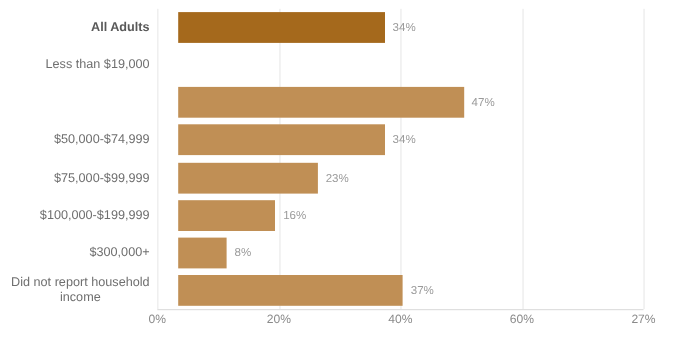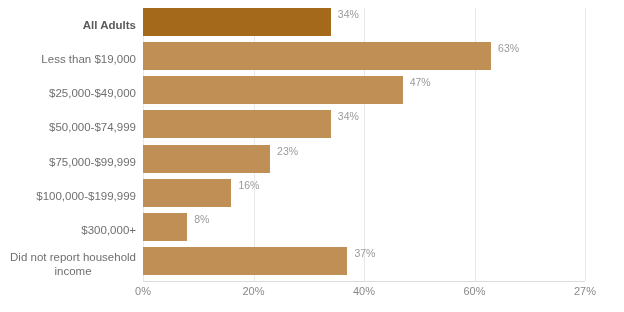--- a/index.html
+++ b/index.html
@@ -74,20 +74,22 @@
     font-weight: bold;
     color: #5a5a5a;
   }
   .bar-track {
     position: absolute;
     left: 143px;
     top: 0;
     right: 0;
     height: 100%;
     display: flex;
+    align-items: center;
+    padding-left: 19px;
   }
   .bar {
     height: 28px;
     background: #c08f55;
   }
   .bar.highlight {
     background: #a5691c;
   }
   .bar-value {
     font-size: 10.5px;
@@ -129,27 +131,22 @@
   <div id="rows">
       <div class="row">
         <div class="cat-label bold">All Adults</div>
         <div class="bar-track">
           <div class="bar highlight" style="width: 187.85px;"></div>
           <div class="bar-value">34%</div>
         </div>
       </div>
       <div class="row">
         <div class="cat-label">Less than $19,000</div>
-        <div class="bar-track">
-          <div class="bar" style="width: 348.075px;"></div>
-          <div class="bar-value">63%</div>
-        </div>
       </div>
       <div class="row">
-        <div class="cat-label">$25,000-$49,000</div>
         <div class="bar-track">
           <div class="bar" style="width: 259.675px;"></div>
           <div class="bar-value">47%</div>
         </div>
       </div>
       <div class="row">
         <div class="cat-label">$50,000-$74,999</div>
         <div class="bar-track">
           <div class="bar" style="width: 187.85px;"></div>
           <div class="bar-value">34%</div>

